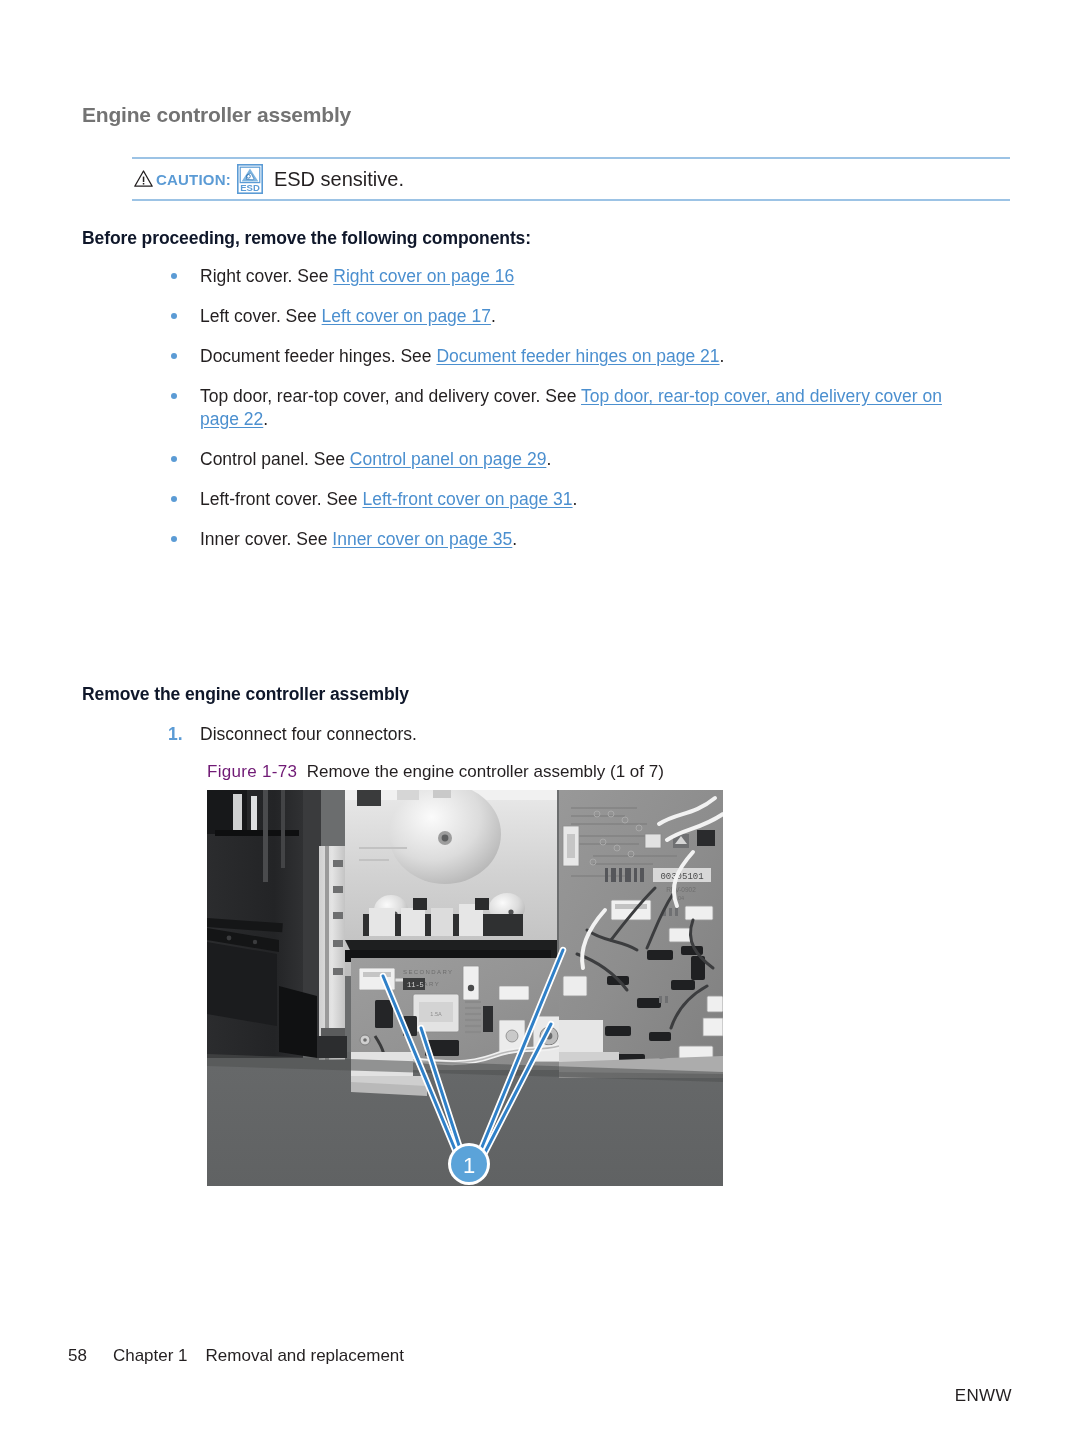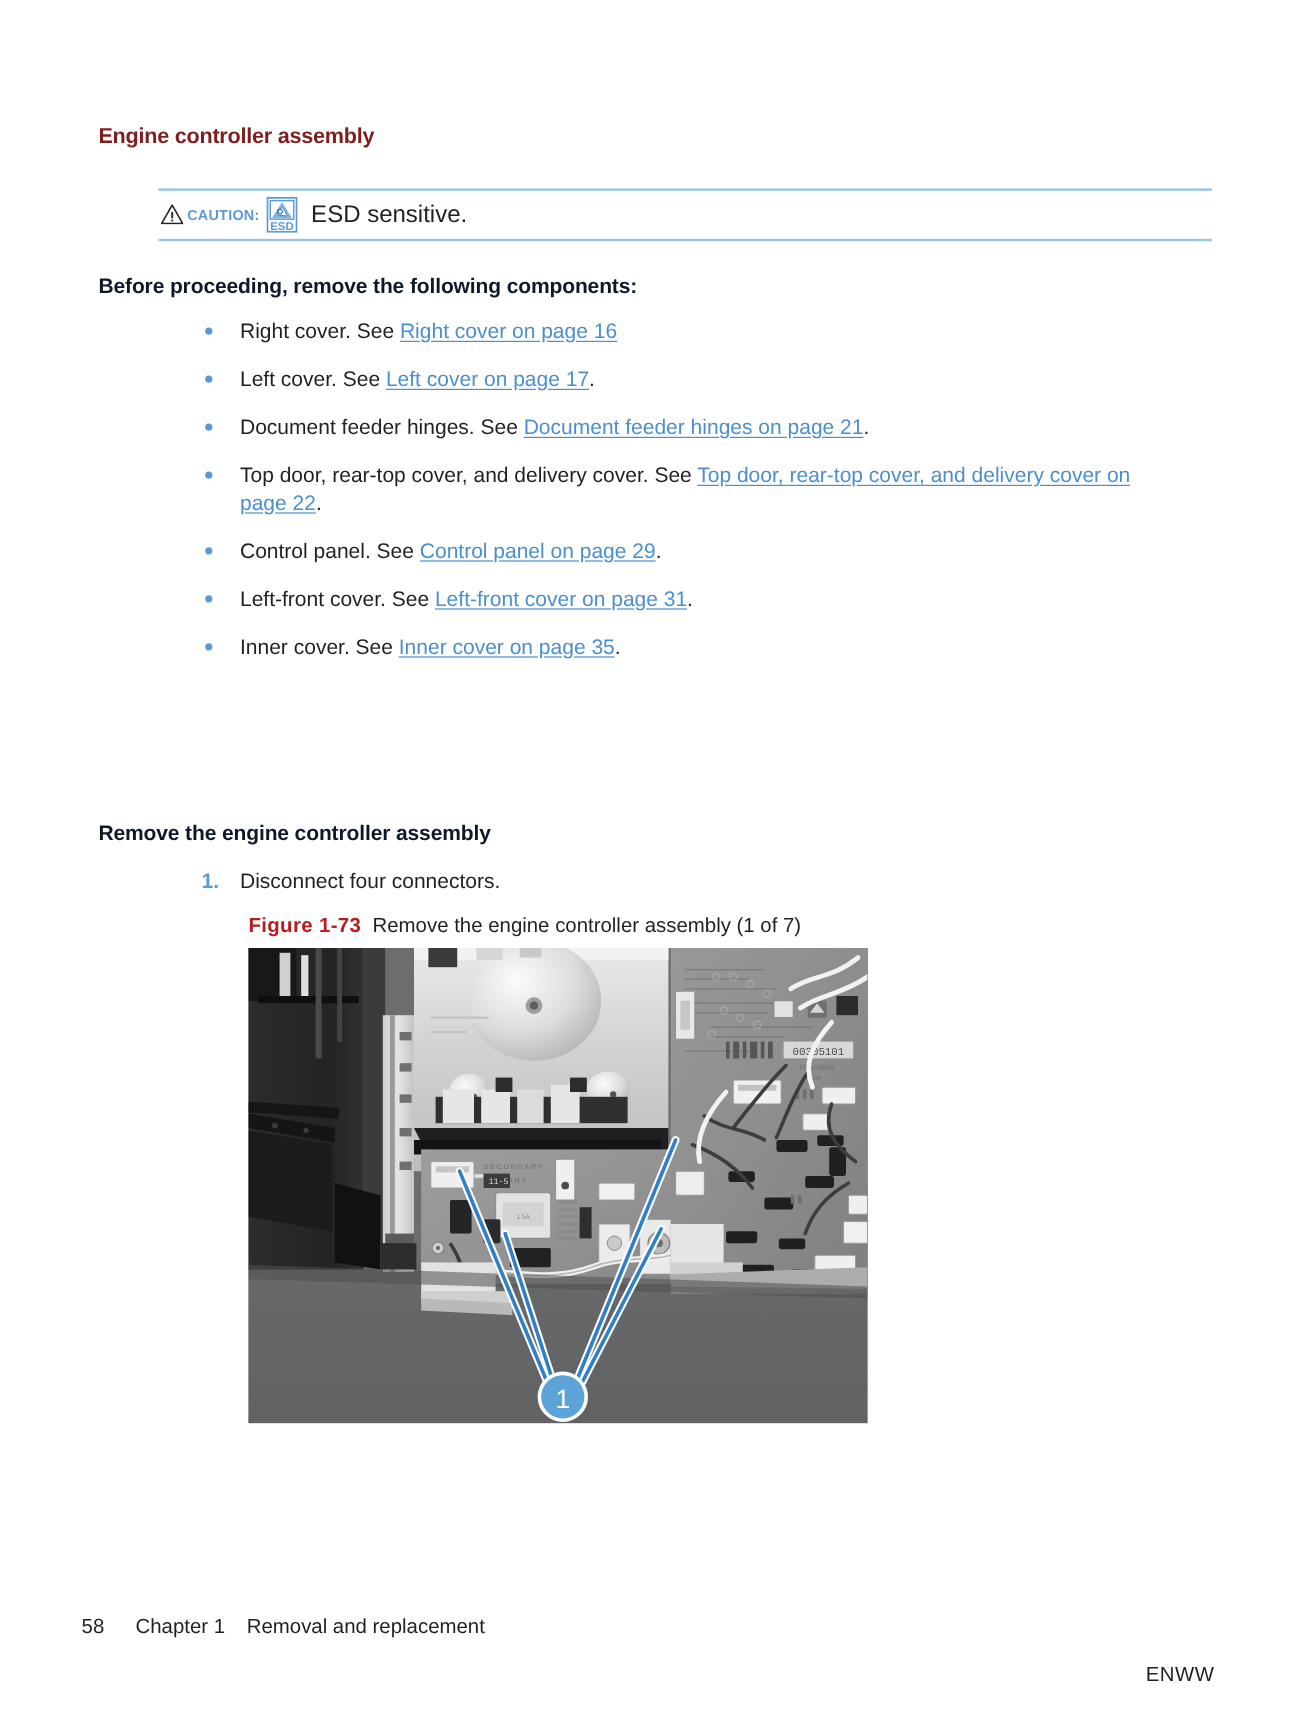--- a/index.html
+++ b/index.html
@@ -18,23 +18,23 @@
     height: 1437px;
     background: #ffffff;
     overflow: hidden;
   }
 
   
   .page-title {
     position: absolute;
     left: 82px;
     top: 103px;
-    font-size: 18px;
+    font-size: 21px;
     font-weight: bold;
-    color: #7f1d1d;
+    color: #737373;
     letter-spacing: -0.2px;
     white-space: nowrap;
   }
 
   
   .caution-block {
     position: absolute;
     left: 132px;
     top: 157px;
     width: 878px;
@@ -53,21 +53,21 @@
   }
   .warn-triangle {
     width: 19px;
     height: 17px;
     flex: 0 0 auto;
     margin-right: 3px;
     position: relative;
     top: -1px;
   }
   .caution-label {
-    font-size: 12px;
+    font-size: 15px;
     font-weight: bold;
     color: #5B9BD5;
     letter-spacing: 0.2px;
     white-space: nowrap;
   }
   .esd-icon {
     width: 26px;
     height: 30px;
     flex: 0 0 auto;
     margin-left: 6px;
@@ -142,22 +142,22 @@
   
   .figure-caption {
     position: absolute;
     left: 207px;
     top: 762px;
     font-size: 17px;
     color: #231f20;
     white-space: nowrap;
   }
   .figure-caption .fig-label {
-    color: #b91c1c;
-    font-weight: bold;
+    color: #701a75;
+    font-weight: normal;
     letter-spacing: 0.3px;
   }
   .figure-image {
     position: absolute;
     left: 207px;
     top: 790px;
     width: 516px;
     height: 396px;
     overflow: hidden;
     background: #6e7071;

